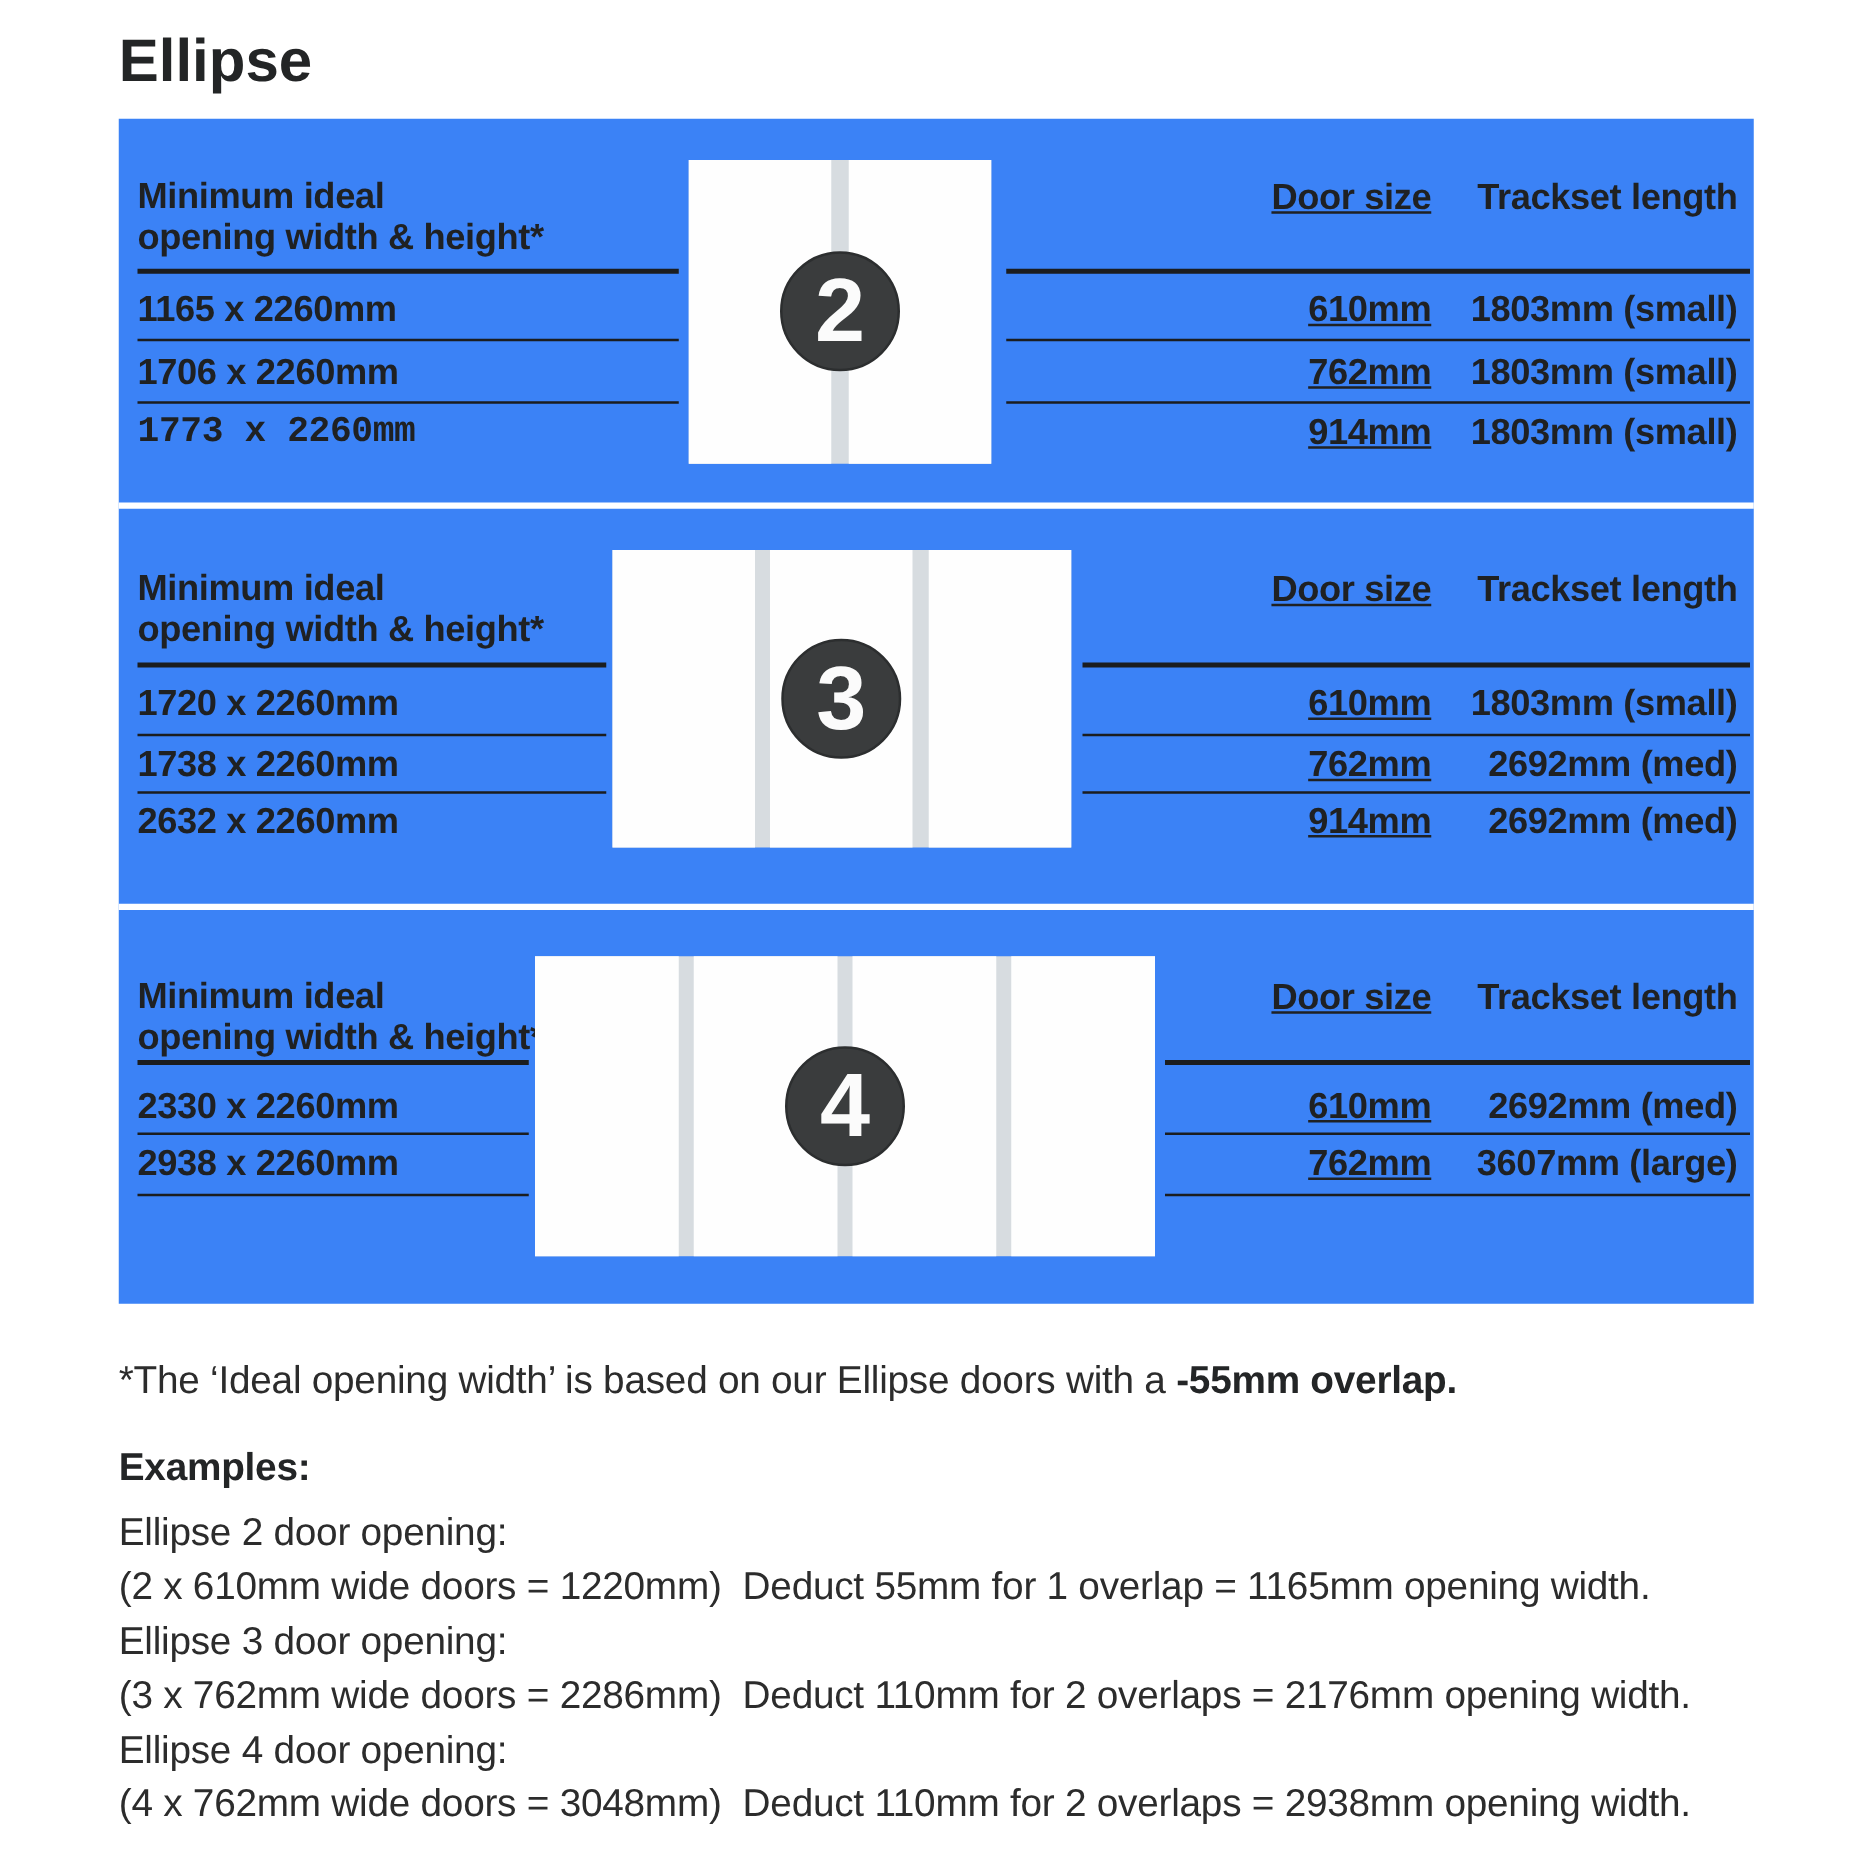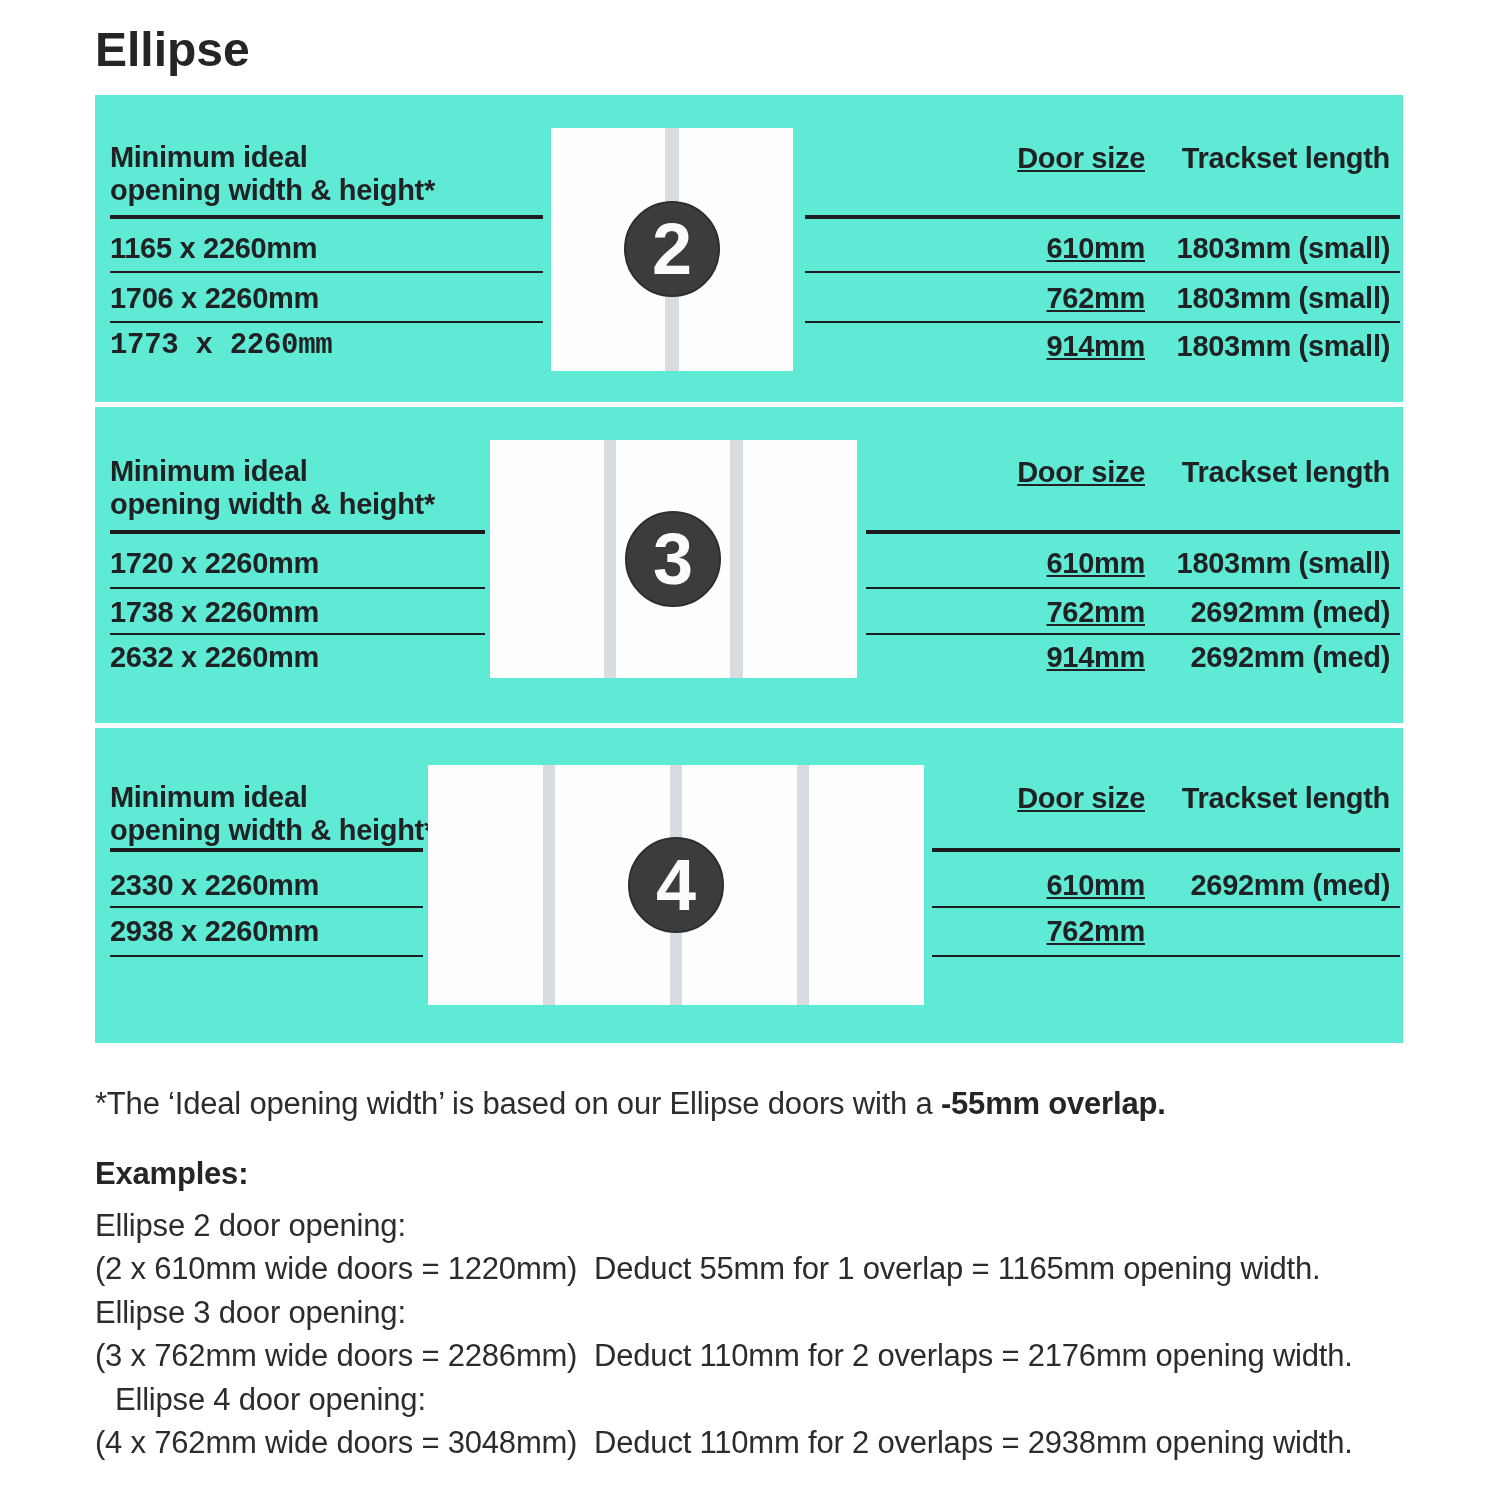--- a/index.html
+++ b/index.html
@@ -5,21 +5,21 @@
   html,body{margin:0;padding:0;background:#ffffff;}
   body{width:1500px;height:1500px;position:relative;overflow:hidden;
        font-family:"Liberation Sans","DejaVu Sans",sans-serif;color:#1f2123;}
 
   .abs{position:absolute;}
 
   
   .page-title{left:95px;top:22px;font-size:48px;font-weight:700;letter-spacing:0px;color:#232526;}
 
   
-  .panel{left:95px;top:95px;width:1308px;height:948px;background:#5eead4;}
+  .panel{left:95px;top:95px;width:1308px;height:948px;background:#3b82f6;}
   .gap{left:0;width:1308px;height:5px;background:#ffffff;}
 
   .section{left:0;width:1308px;}
 
   
   .min-label{left:15px;font-size:29px;line-height:33px;font-weight:700;letter-spacing:-0.3px;}
   .op{left:15px;font-size:29px;line-height:34px;font-weight:700;letter-spacing:-0.3px;white-space:nowrap;}
   .colh,.cell{font-size:29px;line-height:34px;font-weight:700;letter-spacing:-0.3px;white-space:nowrap;text-align:right;}
   .col-door{width:300px;right:258px;text-decoration:underline;}
   .col-track{width:380px;right:13px;}
@@ -135,20 +135,21 @@
     <div class="abs rule-thick" style="left:837px;top:120px;width:468px;"></div>
 
     <div class="abs op" style="top:140px;">2330 x 2260mm</div>
     <div class="abs cell col-door" style="top:140px;">610mm</div>
     <div class="abs cell col-track" style="top:140px;">2692mm (med)</div>
     <div class="abs rule-thin" style="left:15px;top:178px;width:313px;"></div>
     <div class="abs rule-thin" style="left:837px;top:178px;width:468px;"></div>
 
     <div class="abs op" style="top:186px;">2938 x 2260mm</div>
     <div class="abs cell col-door" style="top:186px;">762mm</div>
+    <div class="abs cell col-track" style="top:186px;">3607mm (large)</div>
     <div class="abs rule-thin" style="left:15px;top:227px;width:313px;"></div>
     <div class="abs rule-thin" style="left:837px;top:227px;width:468px;"></div>
 
     <div class="abs doors" style="left:333px;top:37px;width:496px;height:240px;">
       <div class="door" style="left:0;width:115px;height:240px;"></div>
       <div class="door" style="left:127px;width:115px;height:240px;"></div>
       <div class="door" style="left:254px;width:115px;height:240px;"></div>
       <div class="door" style="left:381px;width:115px;height:240px;"></div>
     </div>
     <div class="abs badge" style="left:533px;top:109px;">
@@ -159,14 +160,14 @@
 </div>
 
 <div class="abs bt" style="top:1086px;"><span>*The ‘Ideal opening width’ is based on our Ellipse doors with a </span><b>-55mm overlap.</b></div>
 
 <div class="abs bt bt-bold" style="top:1156px;">Examples:</div>
 
 <div class="abs bt" style="top:1208px;">Ellipse 2 door opening:</div>
 <div class="abs bt" style="top:1251px;">(2 x 610mm wide doors = 1220mm)  Deduct 55mm for 1 overlap = 1165mm opening width.</div>
 <div class="abs bt" style="top:1295px;">Ellipse 3 door opening:</div>
 <div class="abs bt" style="top:1338px;">(3 x 762mm wide doors = 2286mm)  Deduct 110mm for 2 overlaps = 2176mm opening width.</div>
-<div class="abs bt" style="top:1382px;margin-left:20px;">Ellipse 4 door opening:</div>
+<div class="abs bt" style="top:1382px;">Ellipse 4 door opening:</div>
 <div class="abs bt" style="top:1425px;">(4 x 762mm wide doors = 3048mm)  Deduct 110mm for 2 overlaps = 2938mm opening width.</div>
 
 </body></html>

